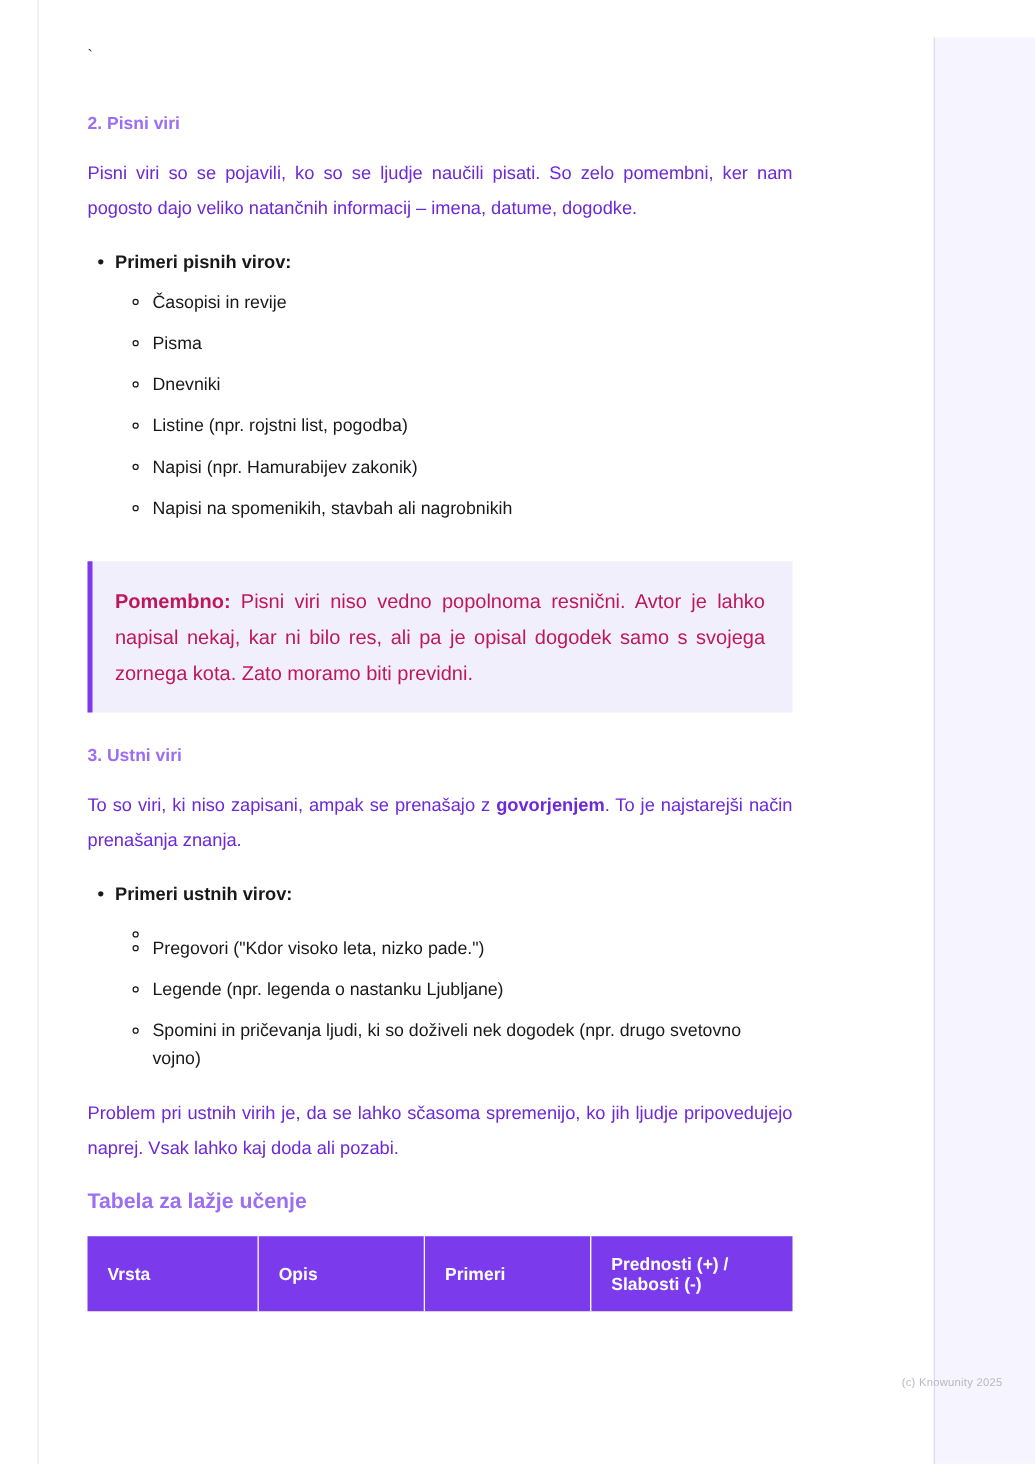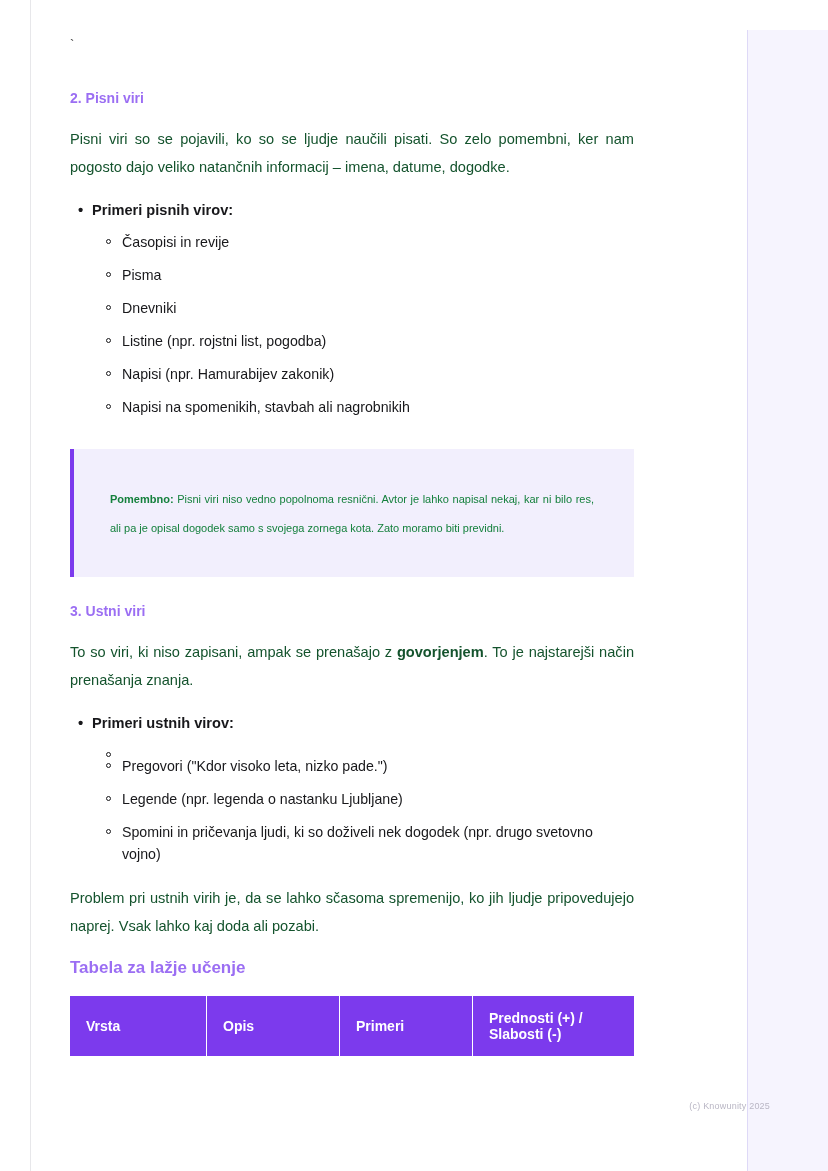--- a/index.html
+++ b/index.html
@@ -39,21 +39,21 @@
     right: 0;
     top: 30px;
     width: 80px;
     bottom: 0;
     background: #f6f4fe;
     border-left: 1px solid #ded9f7;
   }
 
   .watermark {
     position: absolute;
-    right: 58px;
+    right: 26px;
     top: 1101px;
     font-size: 9px;
     color: #b9b6c4;
     white-space: nowrap;
     letter-spacing: 0.2px;
   }
 
   .content {
     position: absolute;
     left: 70px;
@@ -75,21 +75,21 @@
     font-weight: bold;
     margin: 26px 0 18px 0;
     line-height: 1.2;
   }
 
   p.body-text {
     font-size: 14.6px;
     line-height: 28px;
     margin: 0 0 8px 0;
     text-align: justify;
-    color: #14532d;
+    color: #6d28d9;
   }
 
   ul.lvl1 {
     margin: 16px 0 0 0;
     padding-left: 22px;
     list-style: none;
   }
   ul.lvl1 > li.lvl1-item {
     position: relative;
     font-size: 14.6px;
@@ -133,25 +133,25 @@
   }
 
   .callout {
     margin: 26px 0 0 0;
     background: #f2effd;
     border-left: 4px solid #7c3aed;
     padding: 18px 22px 16px 18px;
     box-sizing: border-box;
   }
   .callout p {
-    margin: 18px;
-    font-size: 11px;
+    margin: 0;
+    font-size: 16px;
     line-height: 29px;
     text-align: justify;
-    color: #15803d;
+    color: #be185d;
   }
   .callout strong { font-weight: bold; }
 
   h3.table-title {
     color: #9b6ef3;
     font-size: 17px;
     font-weight: bold;
     margin: 18px 0 18px 0;
   }
 

